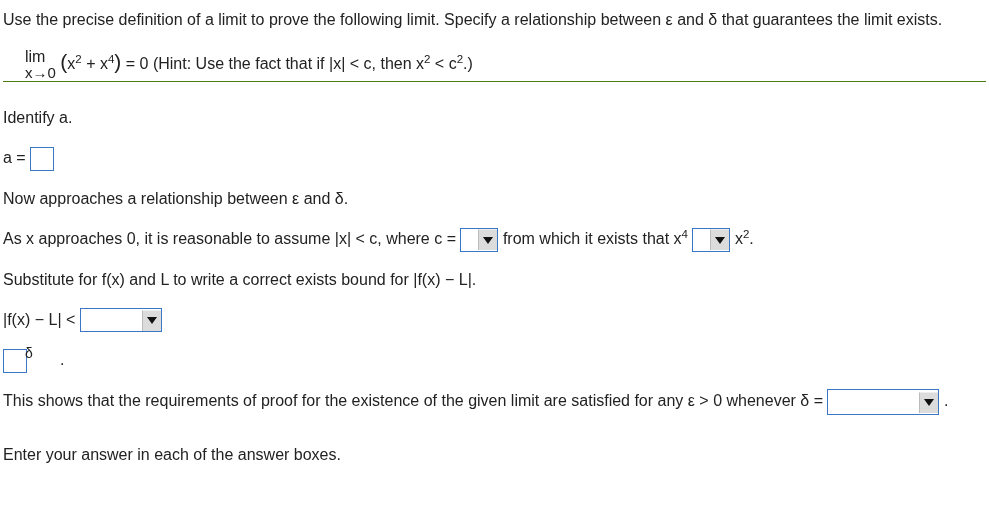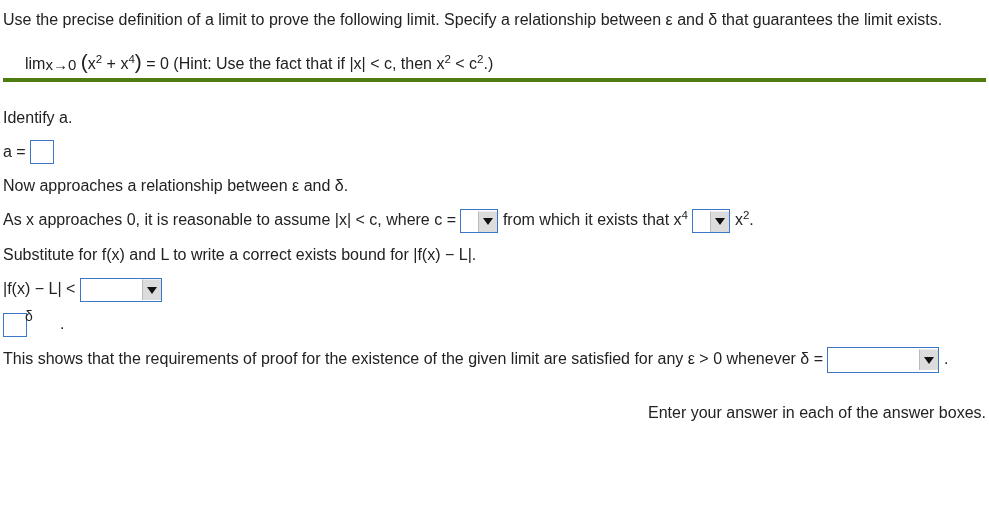--- a/index.html
+++ b/index.html
@@ -6,28 +6,28 @@
     font-family: Arial, Helvetica, sans-serif;
     font-size: 16px;
     color: #222;
     margin: 0;
     padding: 8px 3px;
     width: 989px;
     box-sizing: border-box;
     line-height: 1.5;
   }
   .intro-block {
-    border-bottom: 4px solid #4d7c0f;
+    border-bottom: 1px solid #4d7c0f;
     margin-bottom: 24px;
   }
   .limit-row {
     padding-left: 22px;
     margin-top: 14px;
   }
-  .p-line { margin: 10px 0; }
+  .p-line { margin: 16px 0; }
   .input-box {
     width: 22px;
     height: 22px;
     border: 1px solid #3a77c7;
     background: #fff;
     display: inline-block;
     vertical-align: middle;
   }
   .select-box {
     border: 1px solid #3a77c7;
@@ -54,22 +54,22 @@
   .select-box .tri::before {
     content: "";
     border-left: 5px solid transparent;
     border-right: 5px solid transparent;
     border-top: 7px solid #111;
     display: block;
   }
   sup { font-size: 0.72em; vertical-align: super; line-height: 0; }
   .lim-stack {
     display: inline-flex;
-    flex-direction: row;
-    align-items: flex-end;
+    flex-direction: column;
+    align-items: flex-start;
     vertical-align: middle;
     line-height: 1.05;
   }
   .lim-stack .arr { font-size: 15px; }
   .nowrap { white-space: nowrap; }
   
   .delta-wrap { display:inline-block; position:relative; vertical-align:middle; }
   .delta-wrap .frag {
     position:absolute; left: calc(100% - 2px); top: -6px;
     font-size:14px; color:#222;
@@ -130,13 +130,13 @@
 </div>
 
 <div class="p-line nowrap">
   <span>This shows that the requirements of proof for the existence of the given limit are satisfied for any ε &gt; 0 whenever δ = </span>
   <span class="select-box" style="width:110px;height:24px;">
       <span class="tri"></span>
     </span>
   <span>.</span>
 </div>
 
-<div class="p-line" style="margin-top:28px;text-align:right;">Enter your answer in each of the answer boxes.</div>
+<div class="p-line" style="margin-top:28px;">Enter your answer in each of the answer boxes.</div>
 
 </body></html>

